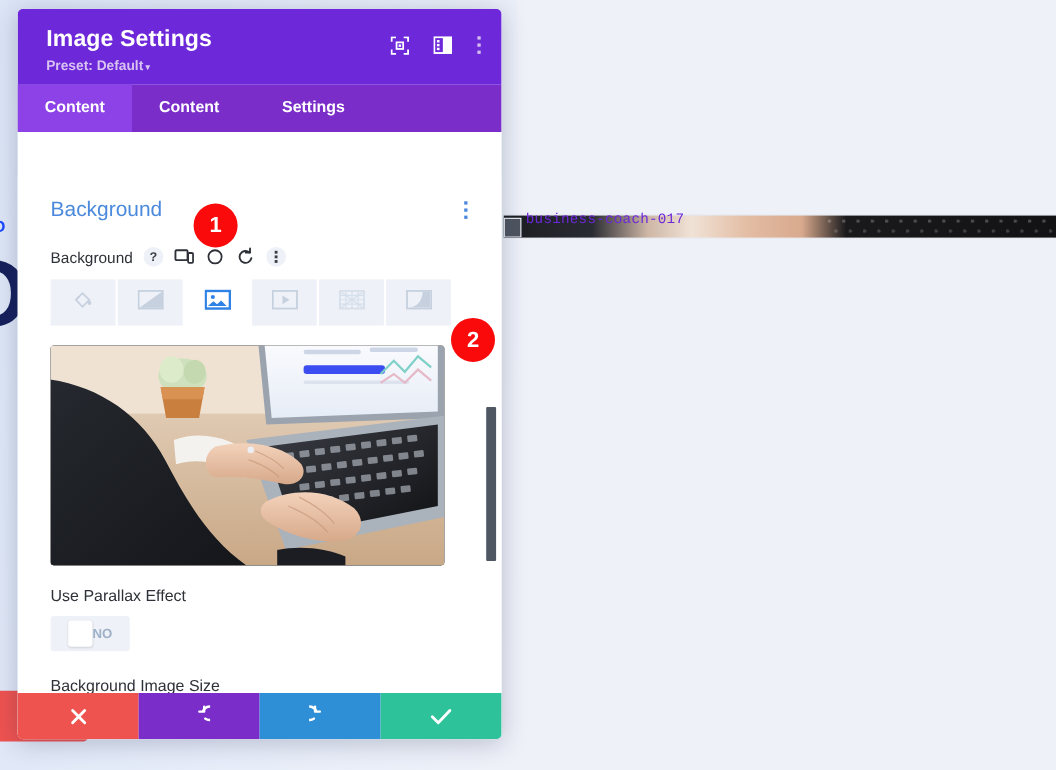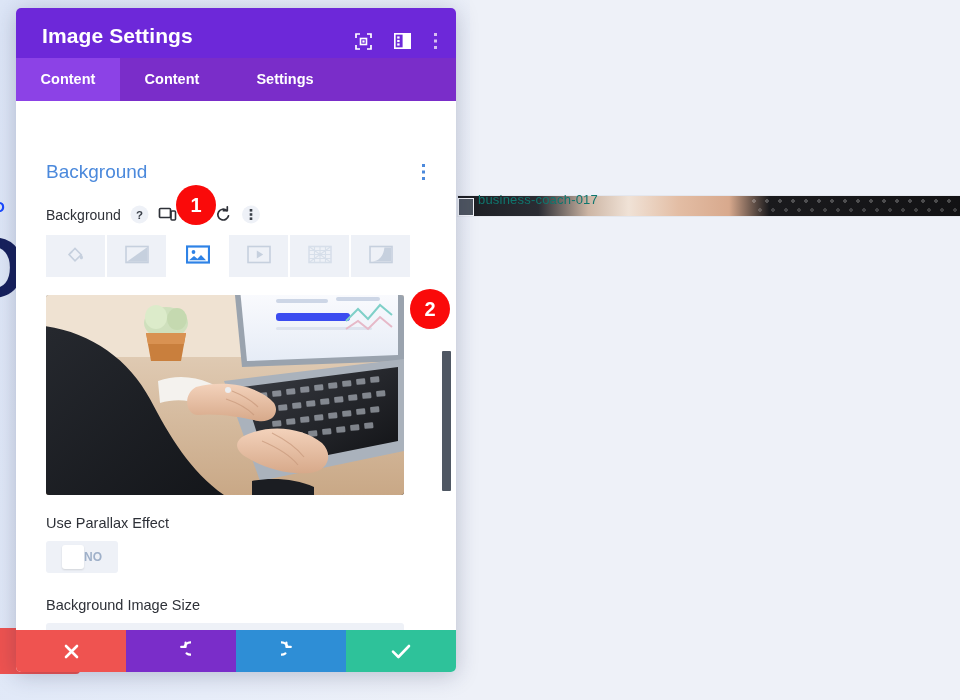--- a/index.html
+++ b/index.html
@@ -68,23 +68,24 @@
     opacity: .85;
   }
   .media-strip-chip {
     position: absolute; left: 0; top: 2px;
     width: 16px; height: 18px;
     background: #4e5560;
     border: 1px solid #f3f5fa;
   }
   .media-strip-label {
     position: absolute; left: 478px; top: 192px;
-    font-size: 13px; color: #0f766e;
+    font-size: 13px; color: #6d28d9;
     letter-spacing: .2px;
     white-space: nowrap;
+    font-family: Liberation Mono, monospace;
   }
 
   
   #settings-modal {
     position: absolute; left: 16px; top: 8px;
     width: 440px; height: 664px;
     background: #fff;
     border-radius: 5px;
     box-shadow: 0 3px 22px rgba(30,40,80,.25);
     display: flex; flex-direction: column;
@@ -267,20 +268,23 @@
   <div class="media-strip-label">business-coach-017</div>
 </div>
 
 <div class="badge" id="badge-1">1</div>
 <div class="badge" id="badge-2">2</div>
 
 <div id="settings-modal">
 
   <div class="modal-header">
     <div class="modal-title">Image Settings</div>
+    <div class="modal-preset">
+      <span>Preset: Default</span><span class="caret">▾</span>
+    </div>
 
     <div class="header-icons">
       <span class="hicon">
         <svg width="17" height="17" viewBox="0 0 17 17">
           <path d="M1 5V1h4M12 1h4v4M16 12v4h-4M5 16H1v-4" fill="none" stroke="#fff" stroke-width="1.7"></path>
           <rect x="5.5" y="5.5" width="6" height="6" fill="none" stroke="#fff" stroke-width="1.6"></rect>
           <rect x="7.4" y="7.4" width="2.2" height="2.2" fill="#fff"></rect>
         </svg>
       </span>
       <span class="hicon">

